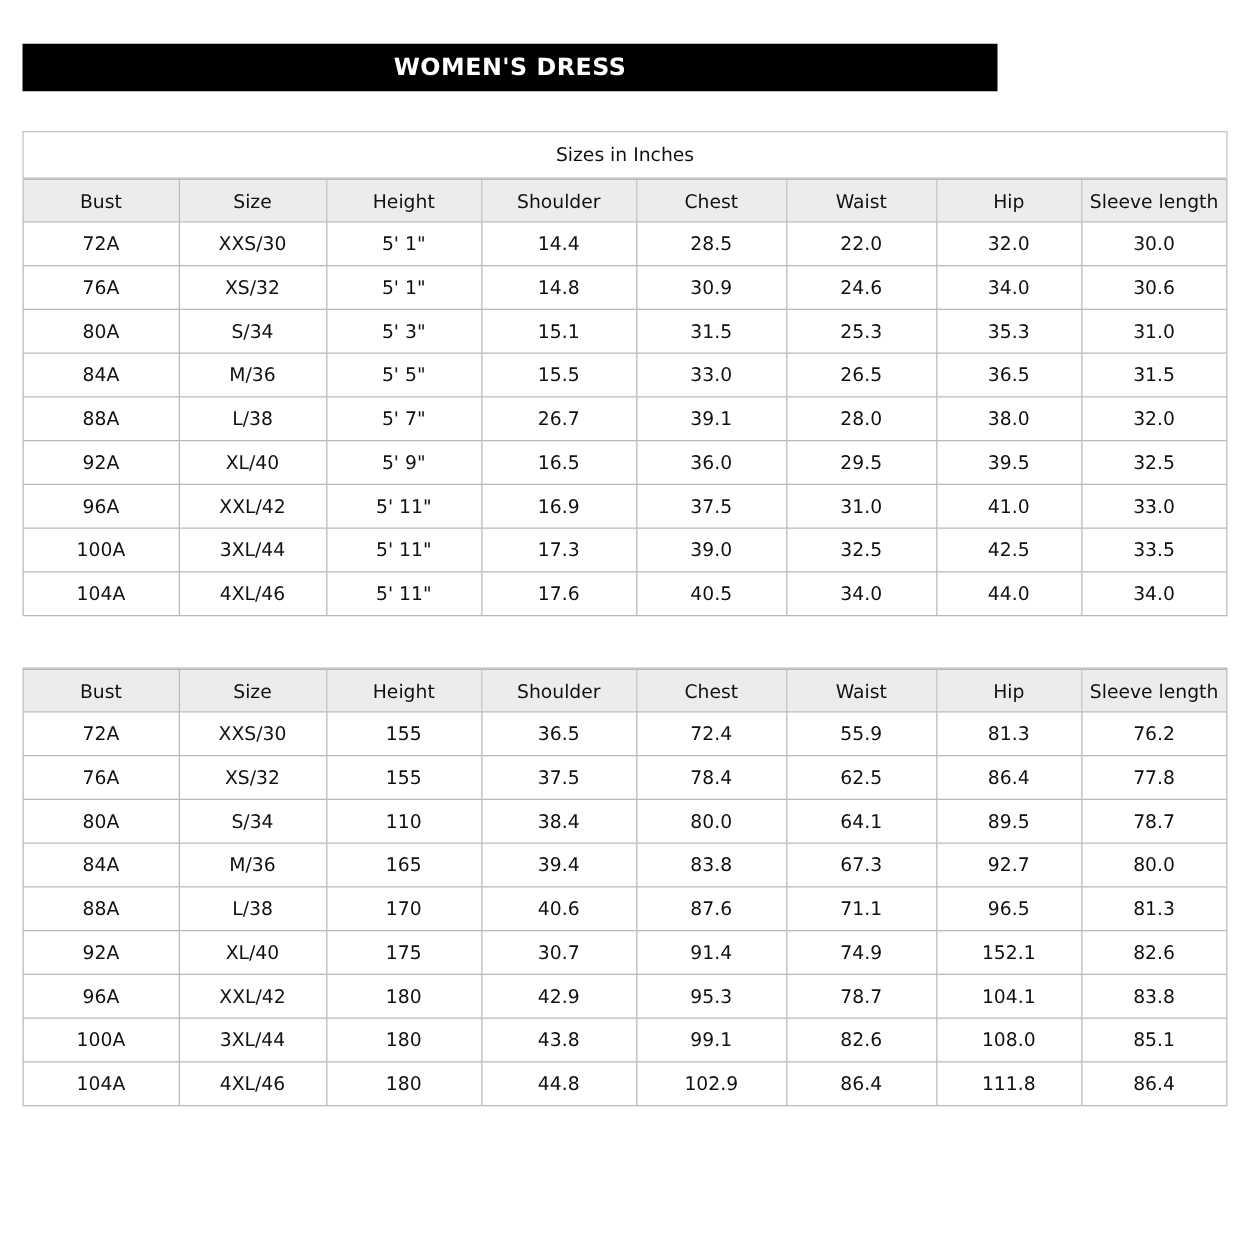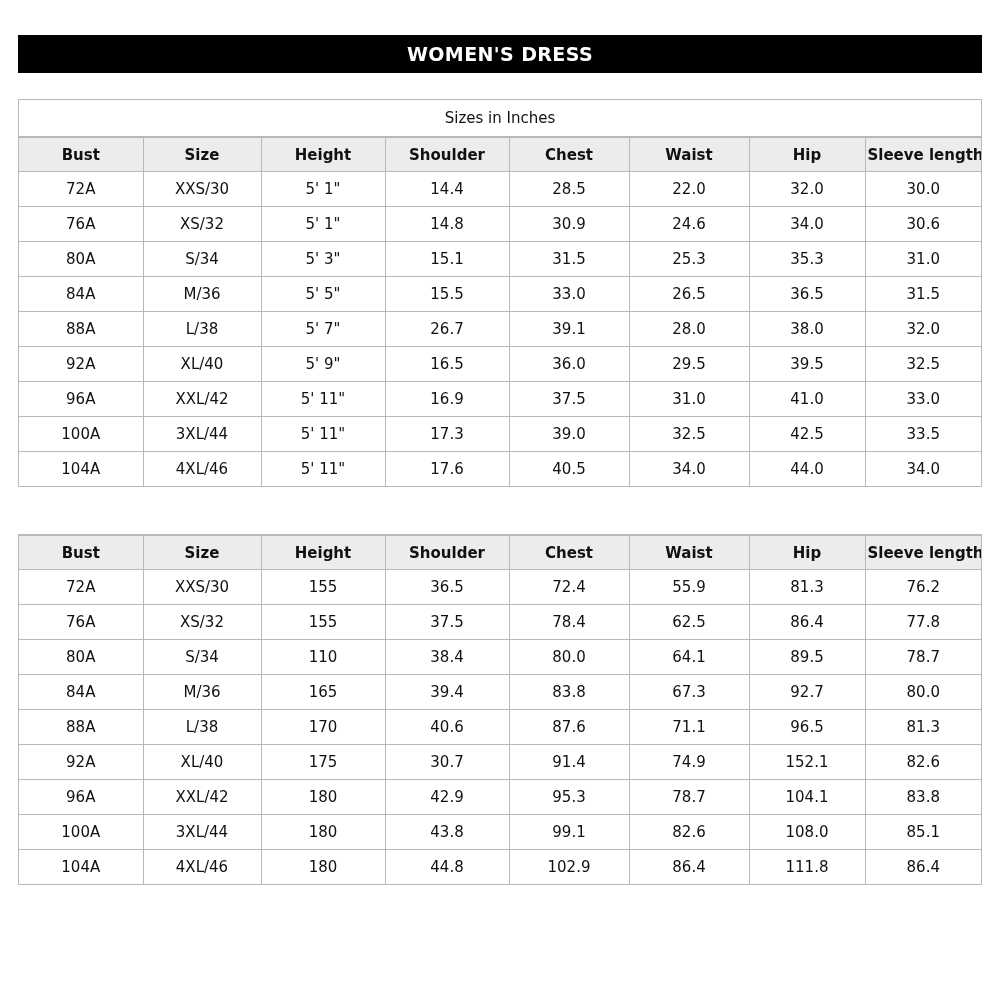--- a/index.html
+++ b/index.html
@@ -17,42 +17,42 @@
   .page {
     position: relative;
     width: 1000px;
     height: 1000px;
     box-sizing: border-box;
   }
   .title-bar {
     position: absolute;
     left: 18px;
     top: 35px;
-    width: 964px;
+    width: 780px;
     height: 38px;
     background: #000000;
     color: #ffffff;
     display: flex;
     align-items: center;
     justify-content: center;
   }
   .title-bar .title-text {
     font-size: 19px;
     font-weight: bold;
     letter-spacing: 0.4px;
   }
   .table-block {
     position: absolute;
     left: 18px;
     width: 964px;
     border: 1px solid #b9b9b9;
     box-sizing: border-box;
     background: #ffffff;
   }
-  #block-inches { top: 99px; }
+  #block-inches { top: 105px; }
   #block-cm { top: 534px; }
 
   .caption {
     height: 36px;
     display: flex;
     align-items: center;
     justify-content: center;
     font-size: 15px;
     color: #111111;
     border-bottom: 1px solid #b9b9b9;
@@ -68,21 +68,21 @@
     text-align: center;
     font-size: 15px;
     color: #111111;
     height: 34px;
     padding: 0 2px;
     white-space: nowrap;
     overflow: hidden;
   }
   thead th {
     background: #ececec;
-    font-weight: bold;
+    font-weight: normal;
     height: 33px;
   }
   tbody td {
     background: #ffffff;
   }
   
   col.c0 { width: 124px; }
   col.c1 { width: 118px; }
   col.c2 { width: 124px; }
   col.c3 { width: 124px; }

